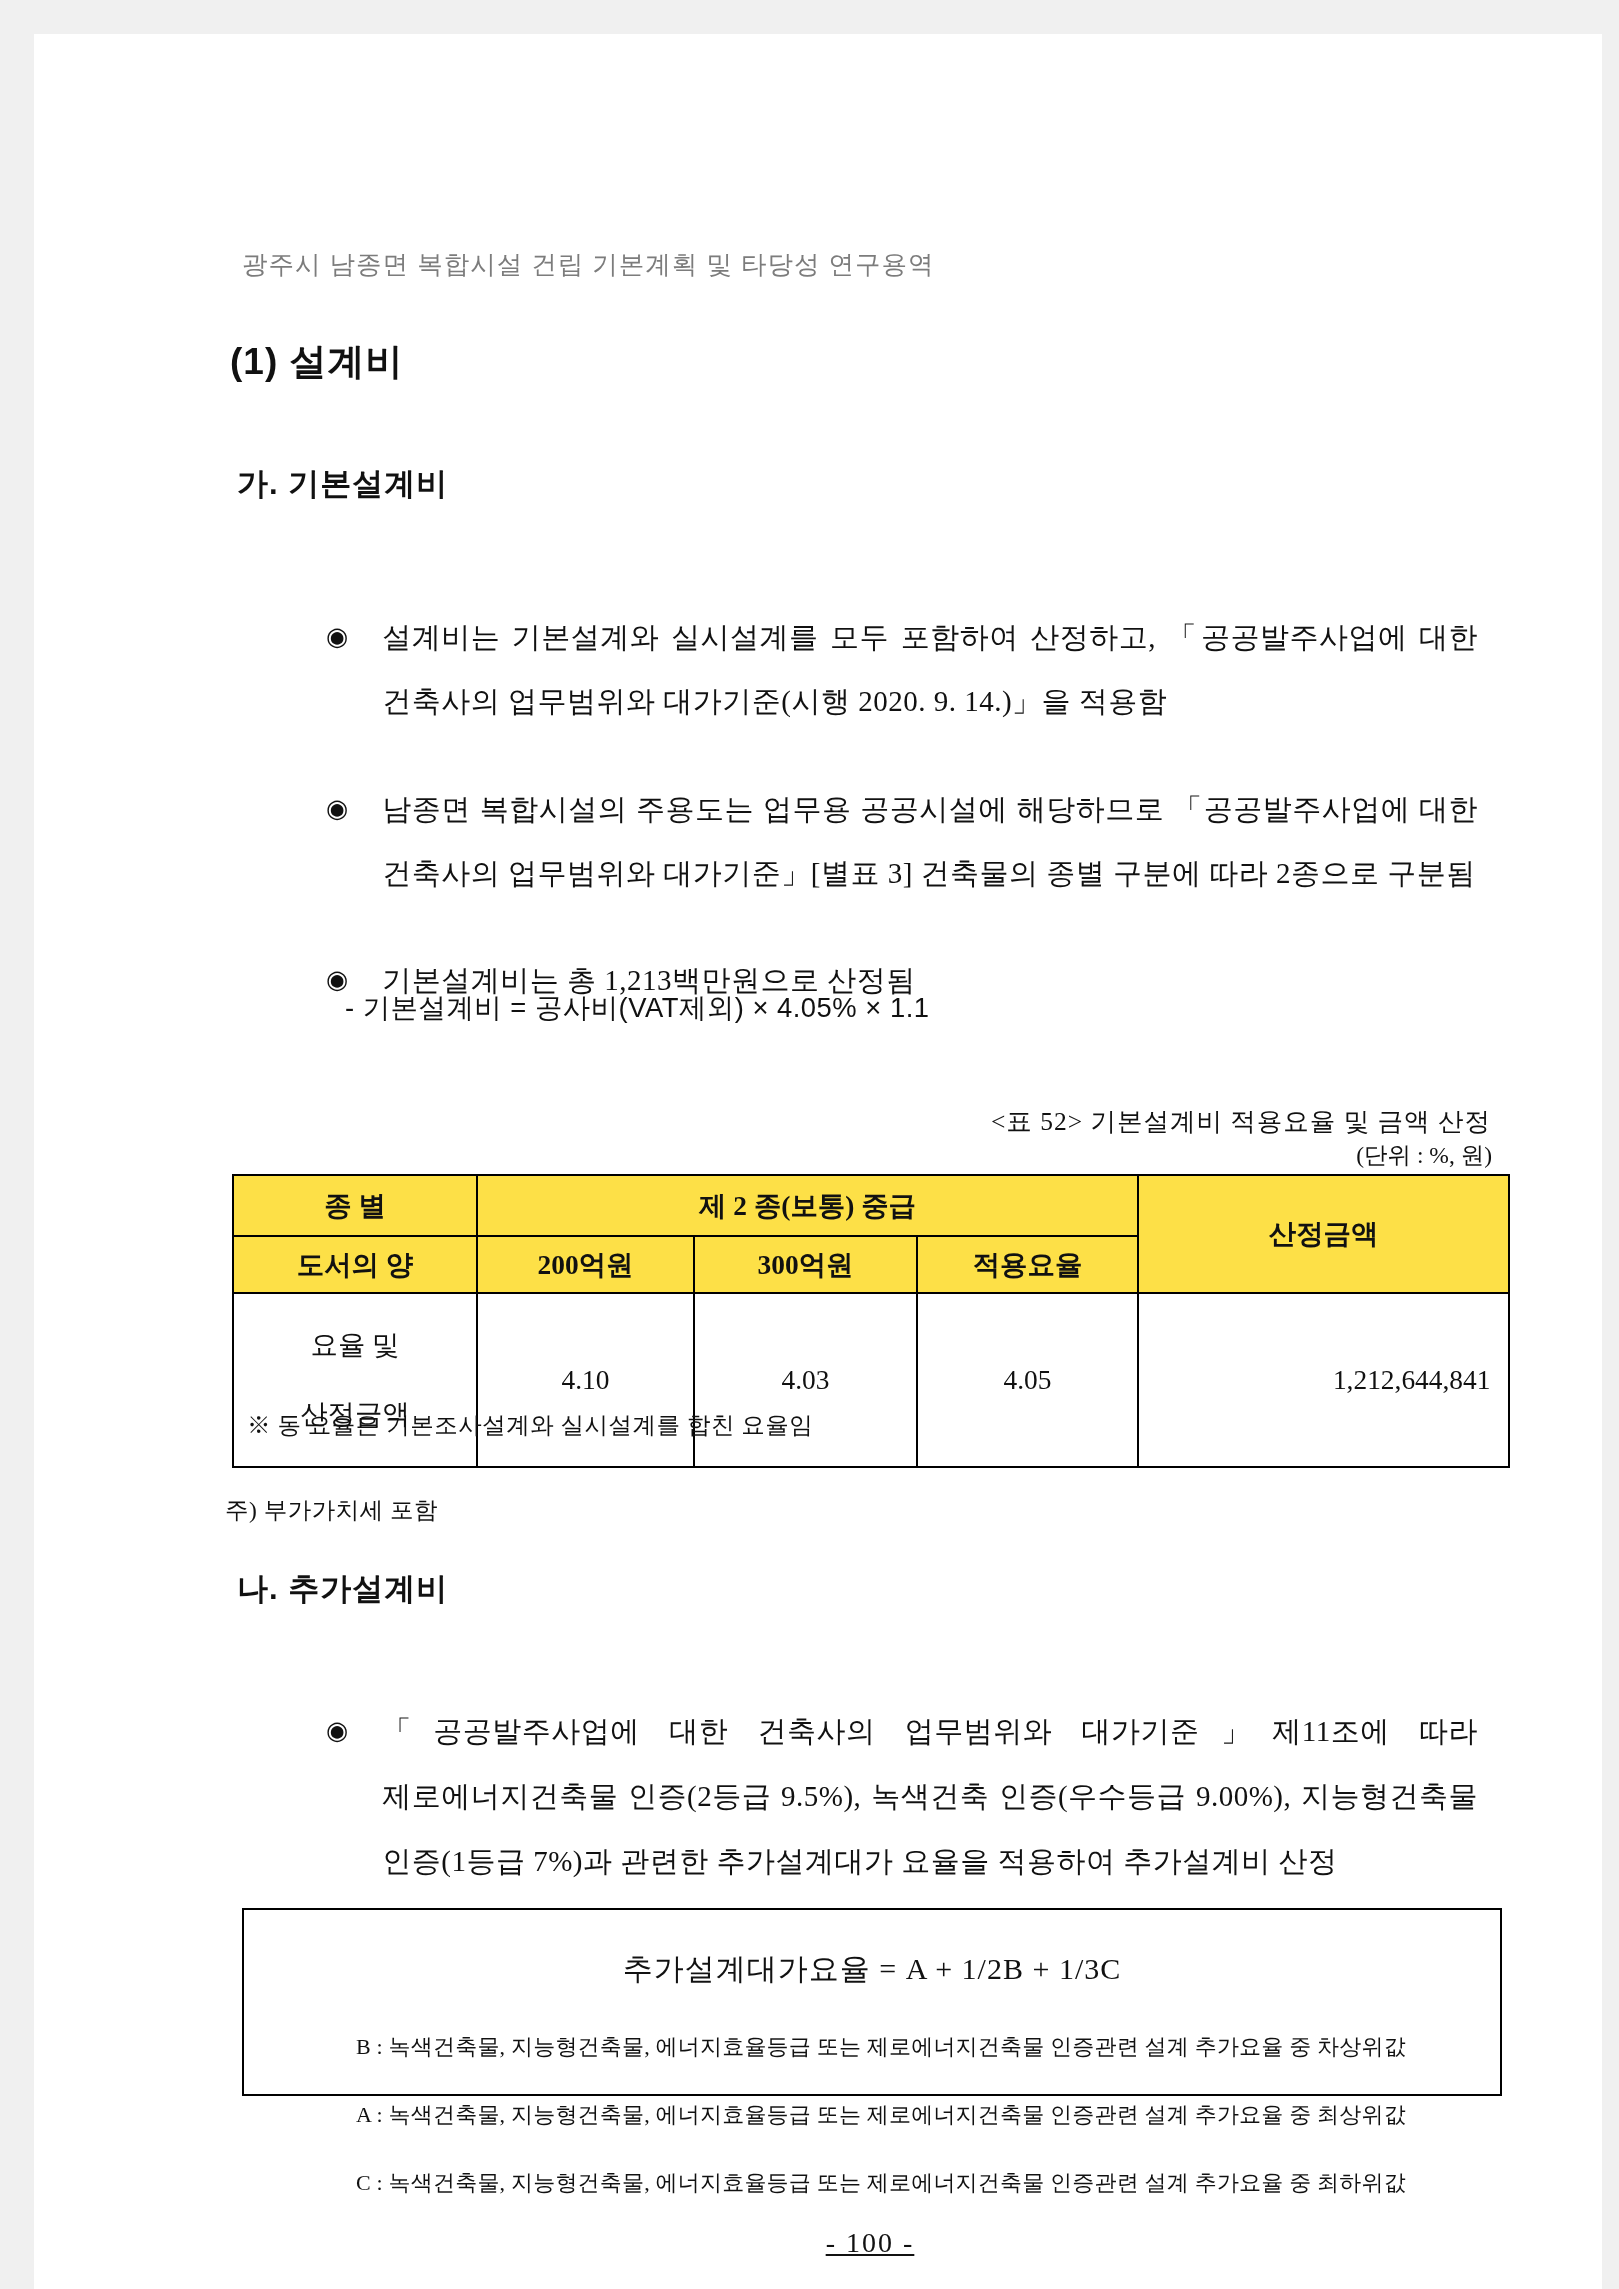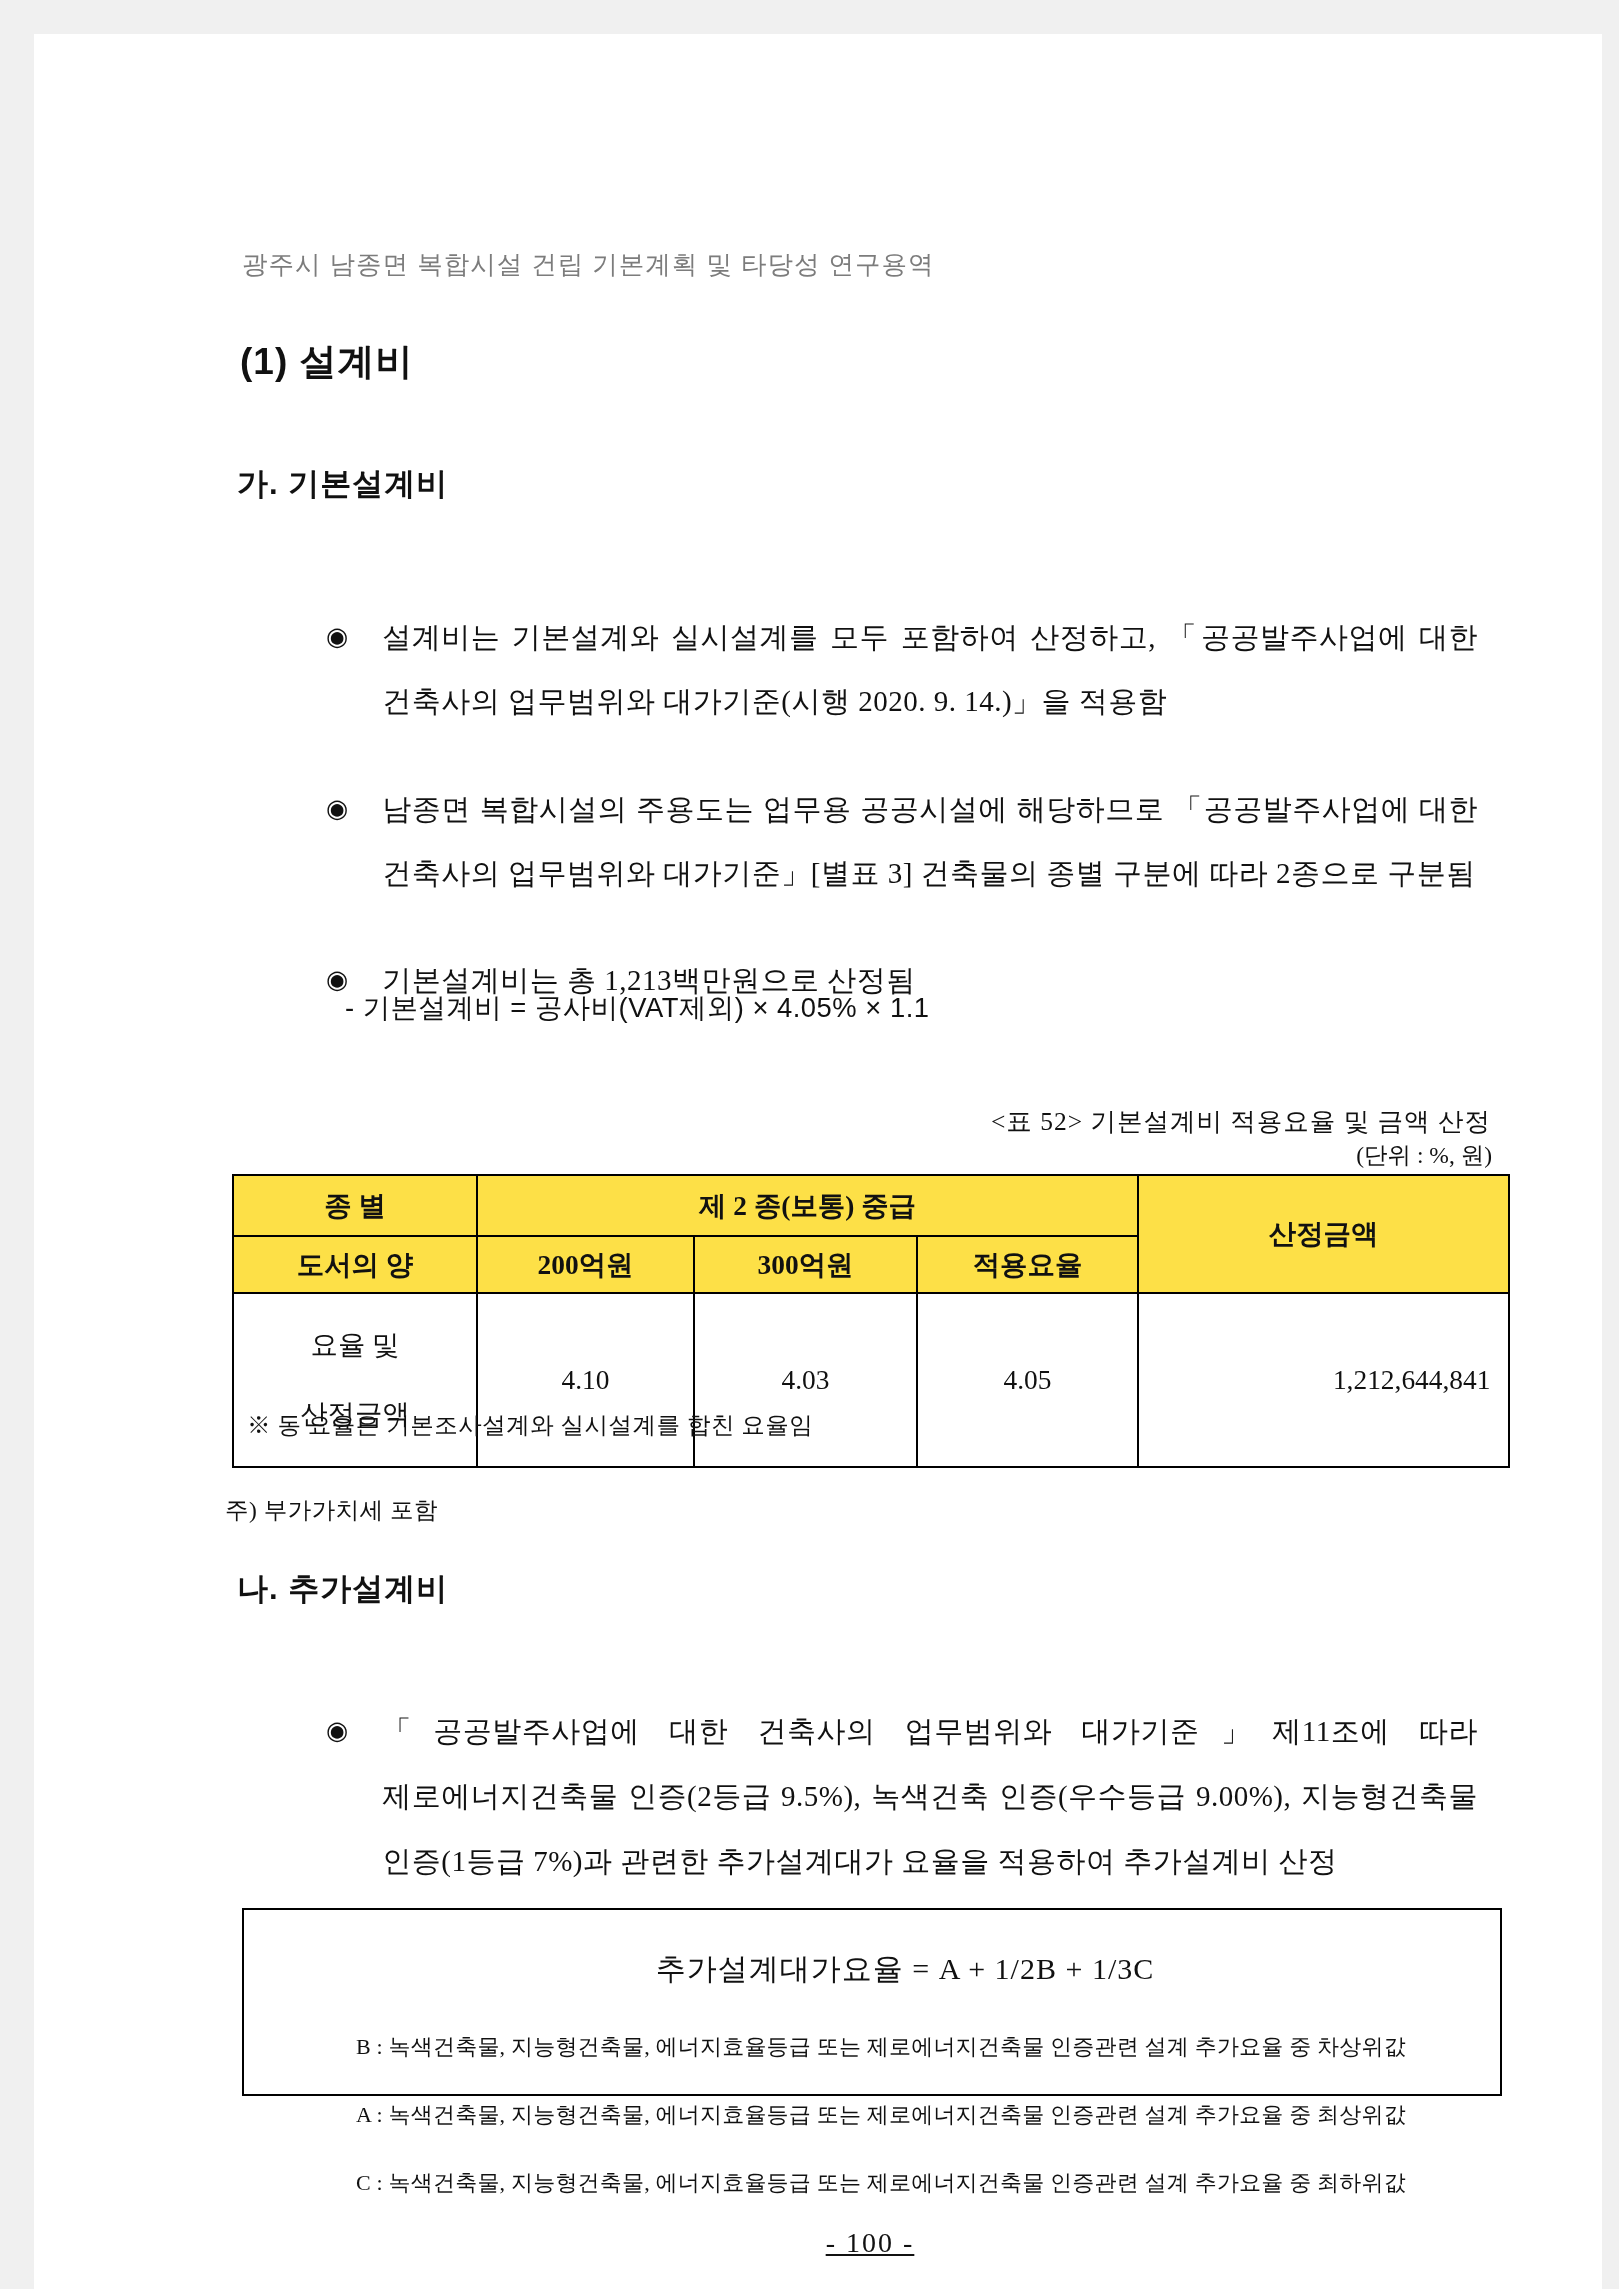--- a/index.html
+++ b/index.html
@@ -16,21 +16,21 @@
   }
   .abs { position: absolute; }
 
   .doc-header {
     left: 191px; top: 196px; width: 1294px;
     font-size: 25.5px; color: #7c7c7c;
     letter-spacing: 1px;
     font-family: "Liberation Sans", "DejaVu Sans", sans-serif;
   }
   .section-title {
-    left: 189px; top: 286px;
+    left: 179px; top: 286px;
     font-size: 37px; font-weight: bold;
     font-family: "Liberation Sans", "DejaVu Sans", sans-serif;
     letter-spacing: 1px;
   }
   .sub-title {
     font-size: 31px; font-weight: bold;
     font-family: "Liberation Sans", "DejaVu Sans", sans-serif;
     letter-spacing: 1px;
   }
   .sub-title-a { left: 186px; top: 412px; }
@@ -110,21 +110,20 @@
     left: 208px; top: 1874px;
     width: 1260px; height: 188px;
     border: 2px solid #000000;
   }
   .formula {
     position: absolute;
     left: 0; top: 21.6px; width: 100%;
     text-align: center;
     font-size: 30px;
     letter-spacing: 1px;
-    margin-left: 33px;
   }
   .defs {
     position: absolute;
     left: 78px; top: 86px; width: 1137px;
     font-size: 22px;
     line-height: 34px;
     letter-spacing: 0.2px;
     white-space: nowrap;
   }
   .page-number {

